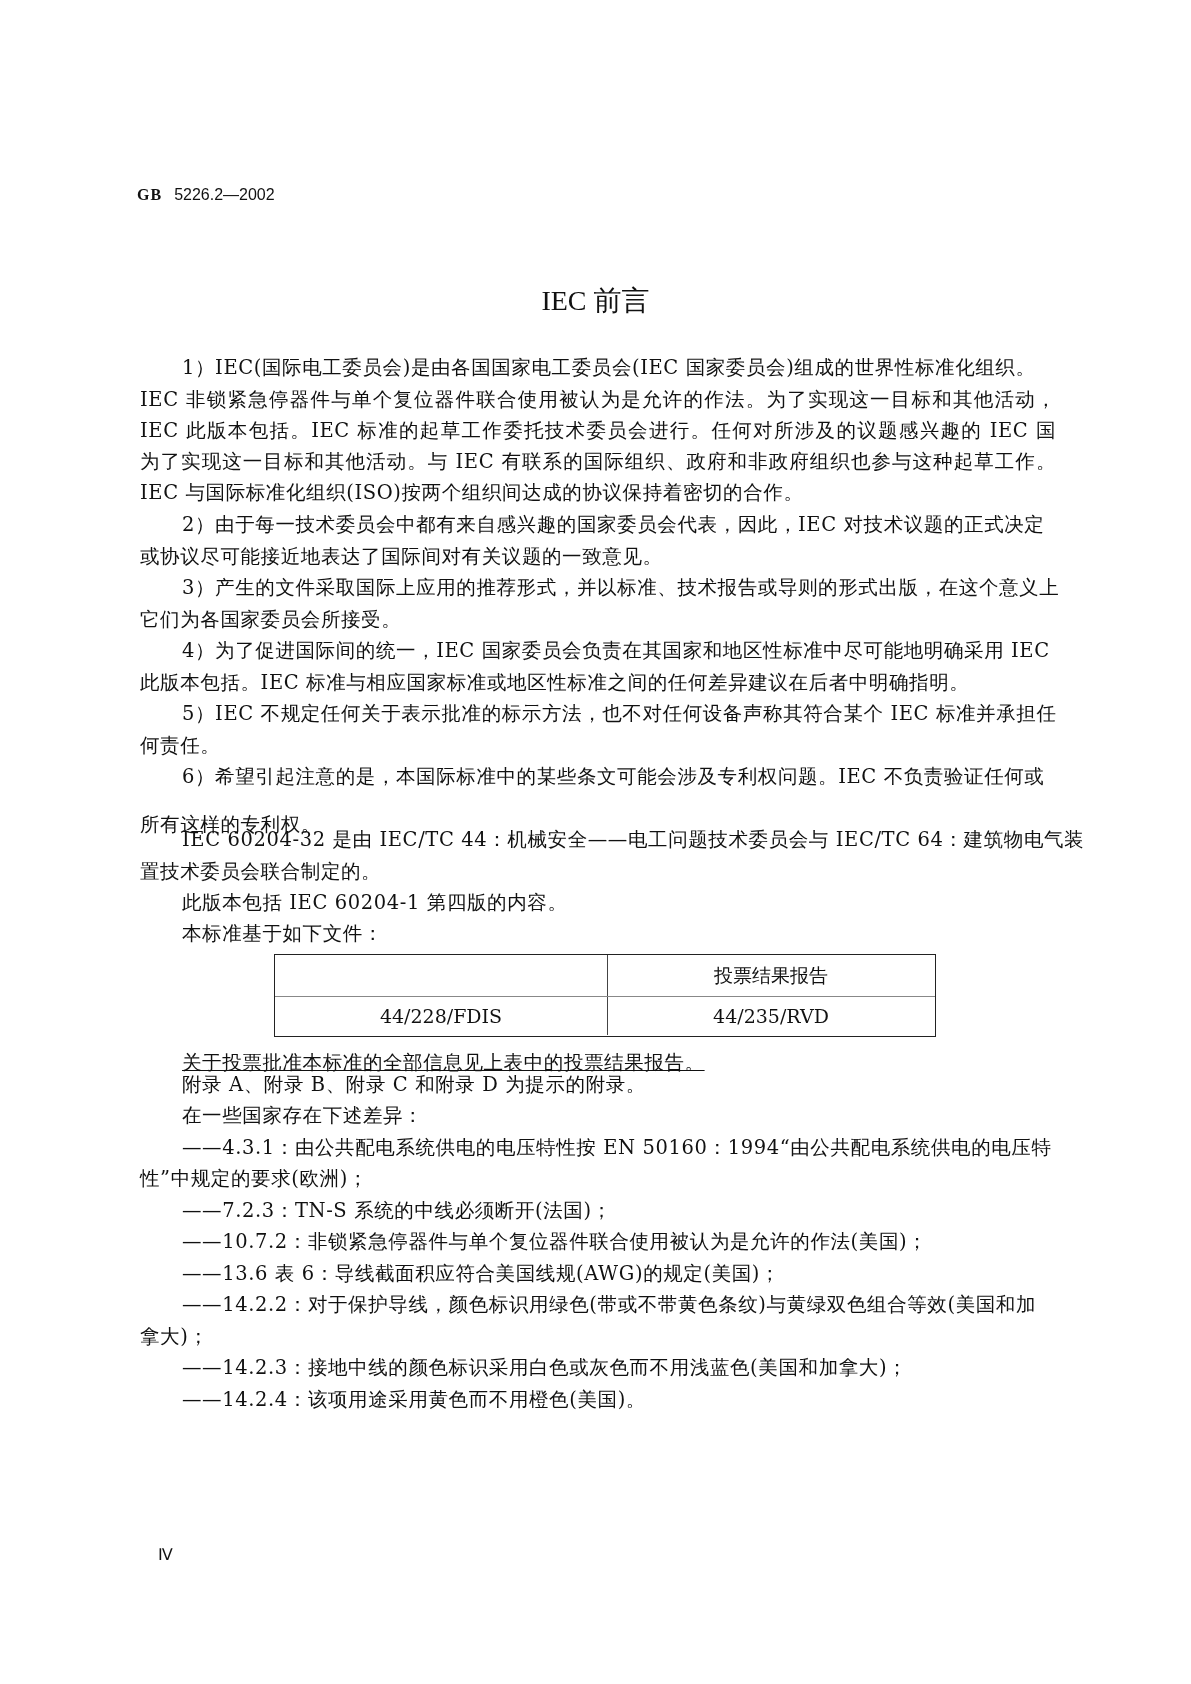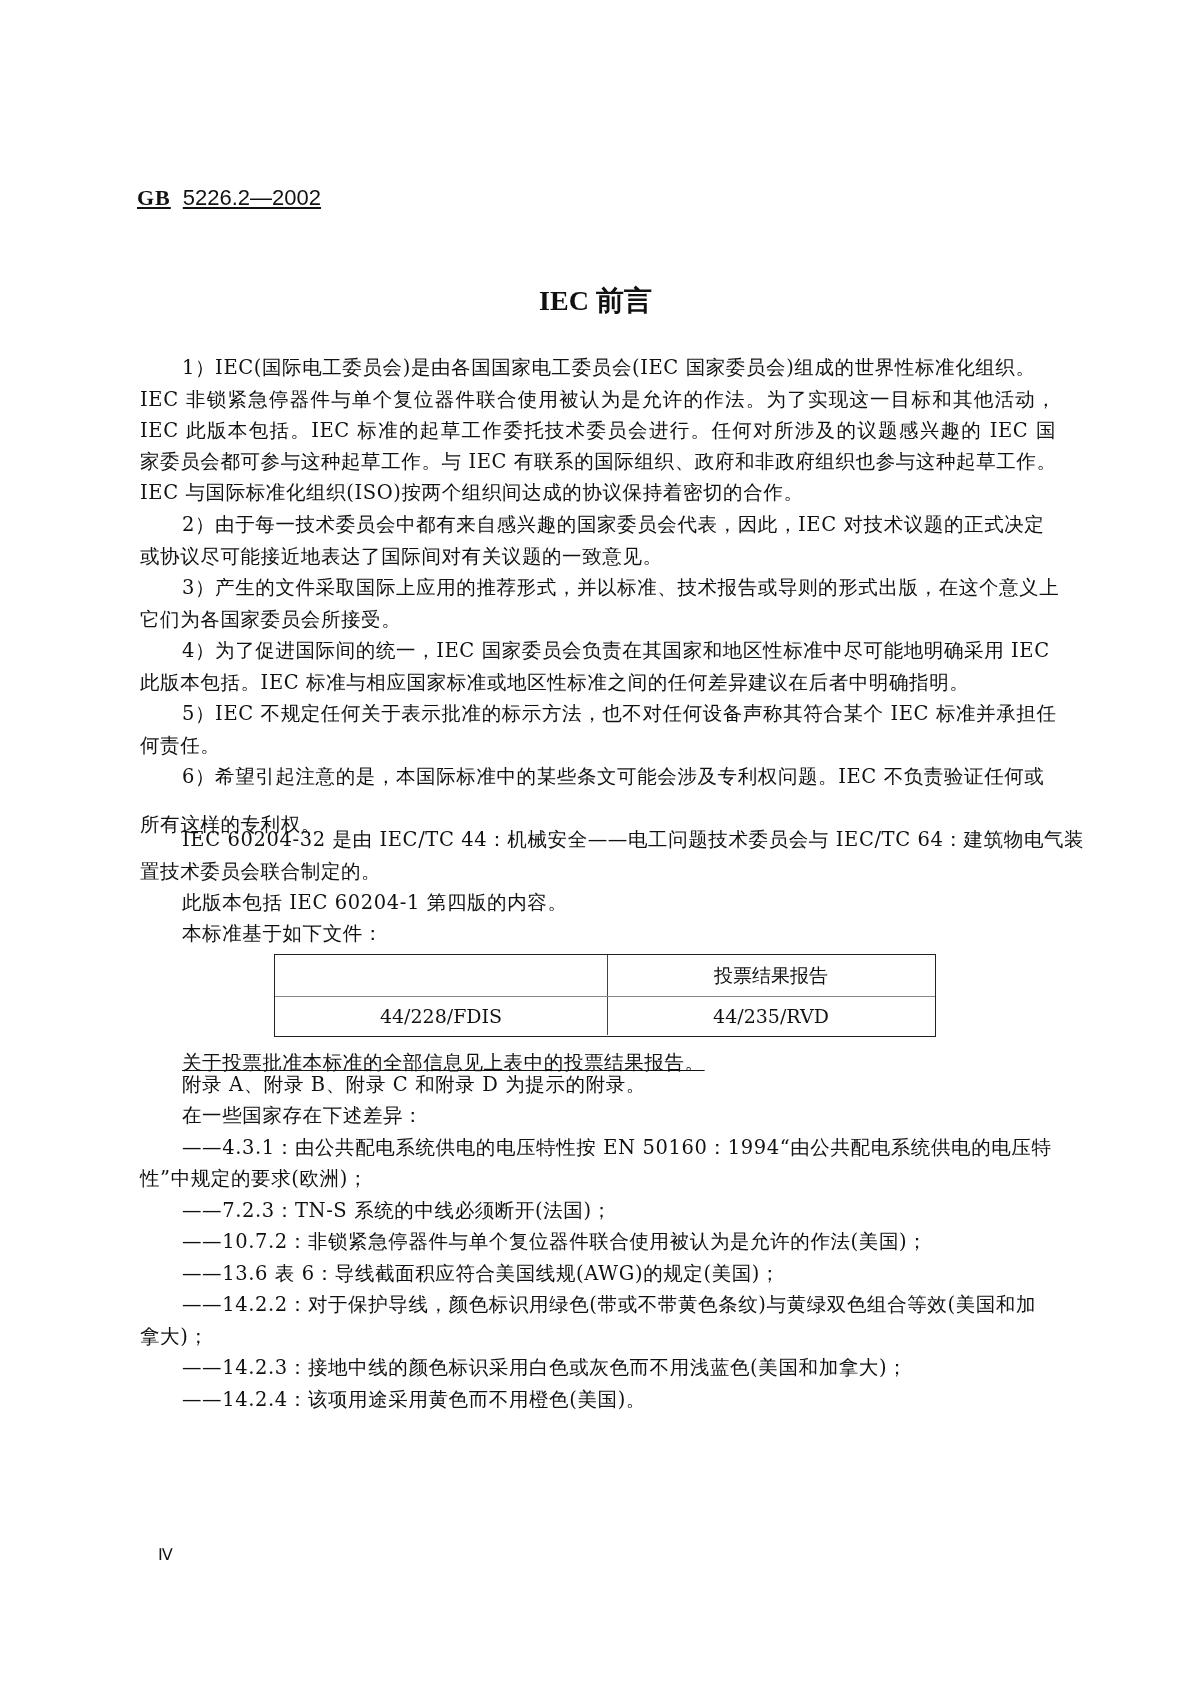--- a/index.html
+++ b/index.html
@@ -1,23 +1,23 @@
 <!DOCTYPE html>
 <html><head>
 <meta charset="utf-8">
 <style>
   html, body { margin: 0; padding: 0; background: #ffffff; }
   body { width: 1191px; height: 1684px; position: relative; overflow: hidden;
          font-family: "DejaVu Serif", "Liberation Serif", serif; color: #111; }
   .page { position: absolute; left: 0; top: 0; width: 1191px; height: 1684px; background: #fff; }
-  .header { position: absolute; left: 137px; top: 185px; font-size: 22px; white-space: nowrap; text-decoration: underline; }
+  .header { position: absolute; left: 137px; top: 185px; font-size: 16px; white-space: nowrap; }
   .header .gb { font-family: "Liberation Serif", serif; font-weight: bold; letter-spacing: 1px; margin-right: 12px; }
   .header .num { font-family: "Liberation Sans", sans-serif; }
   .title { position: absolute; left: 0; width: 1191px; top: 282px; text-align: center;
-           font-size: 28px; font-weight: bold; font-family: "Liberation Serif", "DejaVu Serif", serif; }
+           font-size: 28px; font-weight: normal; font-family: "Liberation Serif", "DejaVu Serif", serif; }
   .line { position: absolute; white-space: nowrap; font-size: 19.5px; line-height: 22px; height: 22px;
           letter-spacing: 0.6px; }
   .line.full { left: 140px; width: 916px; text-align: justify; text-align-last: justify; }
   .line.ind { left: 182px; }
   .line.last { left: 140px; }
   .tbl { position: absolute; left: 274px; top: 954px; width: 662px; height: 83px;
          border: 1.5px solid #222; box-sizing: border-box; }
   .tbl .row { position: absolute; left: 0; width: 100%; height: 41px; }
   .tbl .row.r1 { top: 0; border-bottom: 1.5px solid #888; }
   .tbl .row.r2 { top: 41px; }
@@ -35,21 +35,21 @@
   <div class="header">
     <span class="gb">GB</span><span class="num">5226.2—2002</span>
   </div>
 
   <div class="title">IEC 前言</div>
 
   <div id="lines">
       <div class="line ind" style="top: 357px;">1）IEC(国际电工委员会)是由各国国家电工委员会(IEC 国家委员会)组成的世界性标准化组织。</div>
       <div class="line full" style="top: 389px;">IEC 非锁紧急停器件与单个复位器件联合使用被认为是允许的作法。为了实现这一目标和其他活动，</div>
       <div class="line full" style="top: 420px;">IEC 此版本包括。IEC 标准的起草工作委托技术委员会进行。任何对所涉及的议题感兴趣的 IEC 国</div>
-      <div class="line full" style="top: 451px;">家委员会都可参与这种起草工作。与 IEC 有联系的国际组织、政府和非政府组织也参与这种起草工作。</div>
+      <div class="line full" style="top: 451px;">为了实现这一目标和其他活动。与 IEC 有联系的国际组织、政府和非政府组织也参与这种起草工作。</div>
       <div class="line last" style="top: 482px;">IEC 与国际标准化组织(ISO)按两个组织间达成的协议保持着密切的合作。</div>
       <div class="line ind" style="top: 514px;">2）由于每一技术委员会中都有来自感兴趣的国家委员会代表，因此，IEC 对技术议题的正式决定</div>
       <div class="line last" style="top: 546px;">或协议尽可能接近地表达了国际间对有关议题的一致意见。</div>
       <div class="line ind" style="top: 577px;">3）产生的文件采取国际上应用的推荐形式，并以标准、技术报告或导则的形式出版，在这个意义上</div>
       <div class="line last" style="top: 609px;">它们为各国家委员会所接受。</div>
       <div class="line ind" style="top: 640px;">4）为了促进国际间的统一，IEC 国家委员会负责在其国家和地区性标准中尽可能地明确采用 IEC</div>
       <div class="line last" style="top: 672px;">此版本包括。IEC 标准与相应国家标准或地区性标准之间的任何差异建议在后者中明确指明。</div>
       <div class="line ind" style="top: 703px;">5）IEC 不规定任何关于表示批准的标示方法，也不对任何设备声称其符合某个 IEC 标准并承担任</div>
       <div class="line last" style="top: 735px;">何责任。</div>
       <div class="line ind" style="top: 766px;">6）希望引起注意的是，本国际标准中的某些条文可能会涉及专利权问题。IEC 不负责验证任何或</div>

